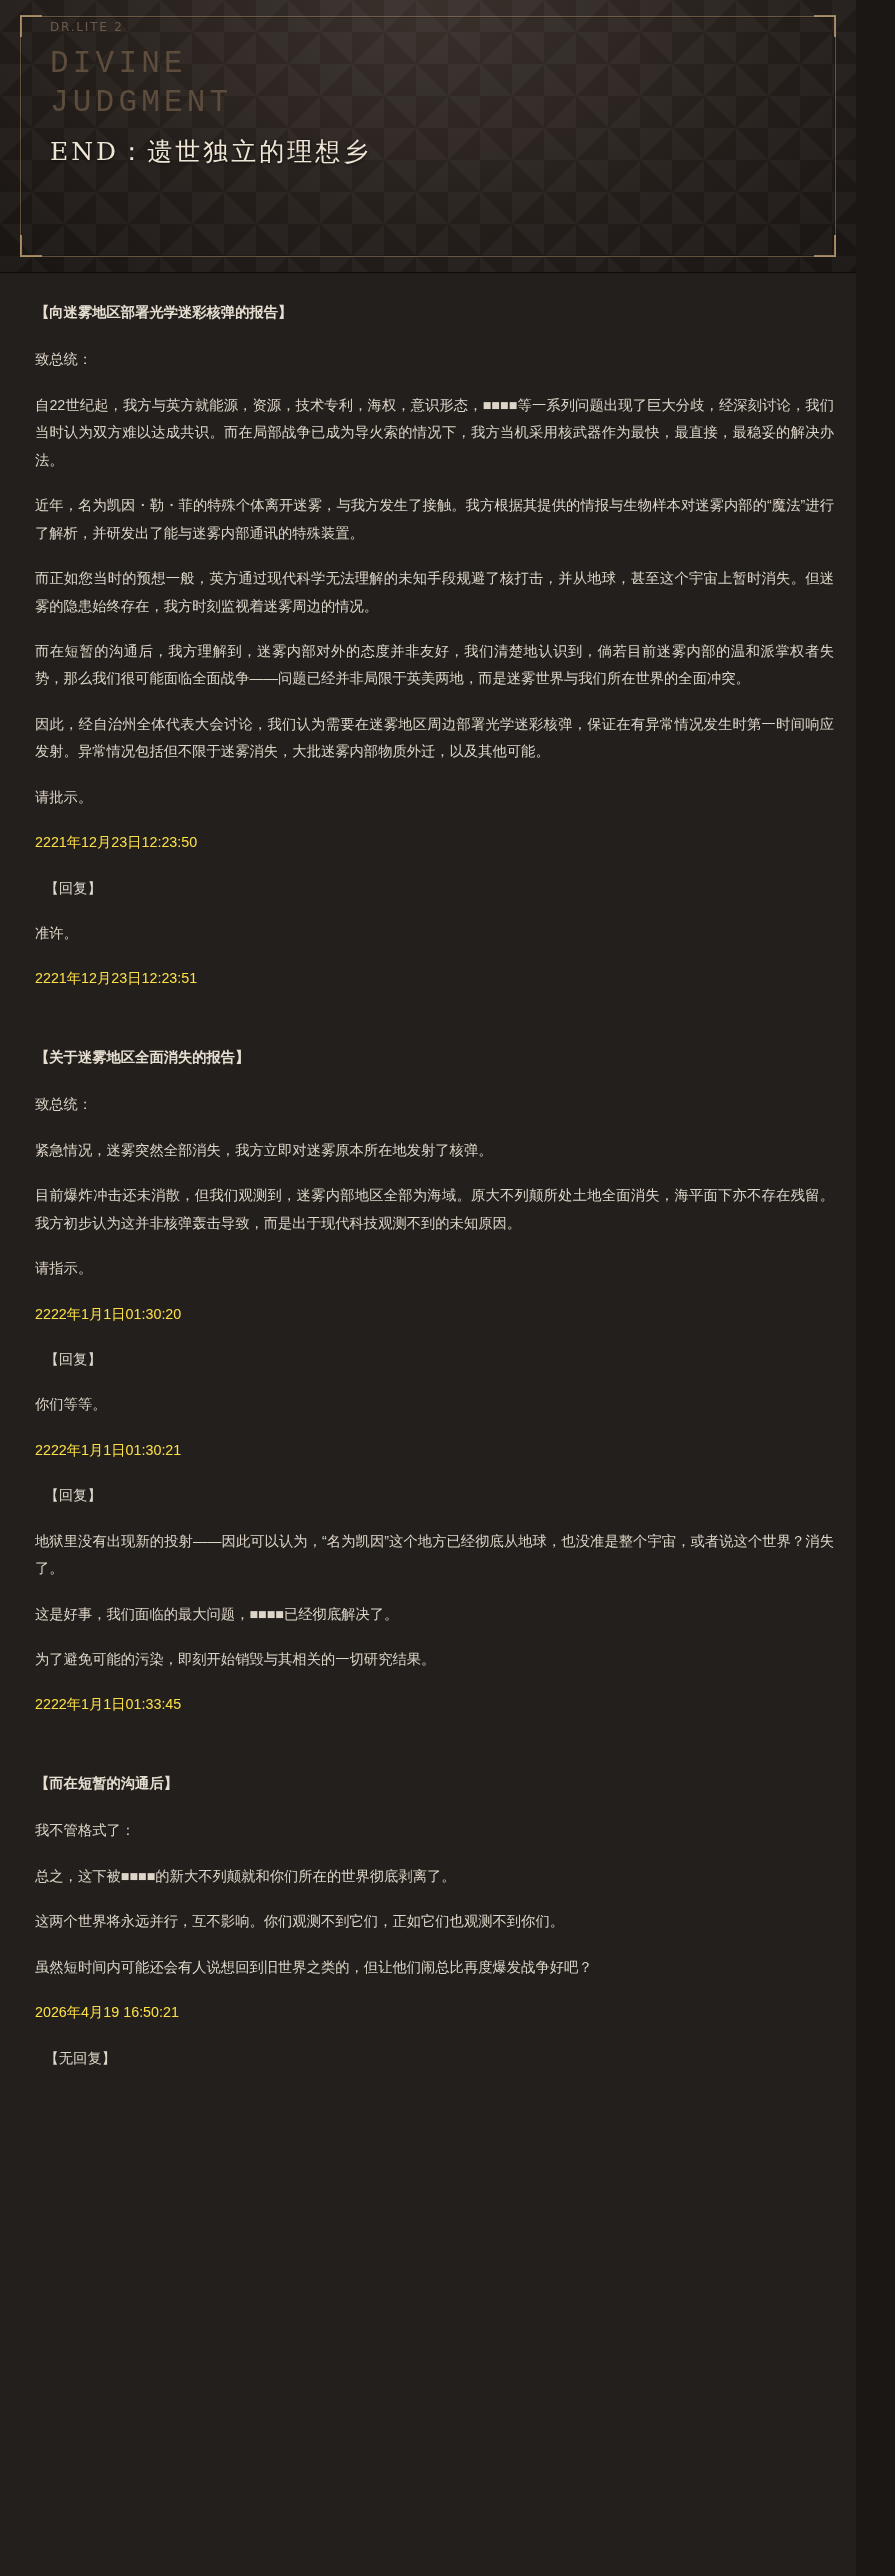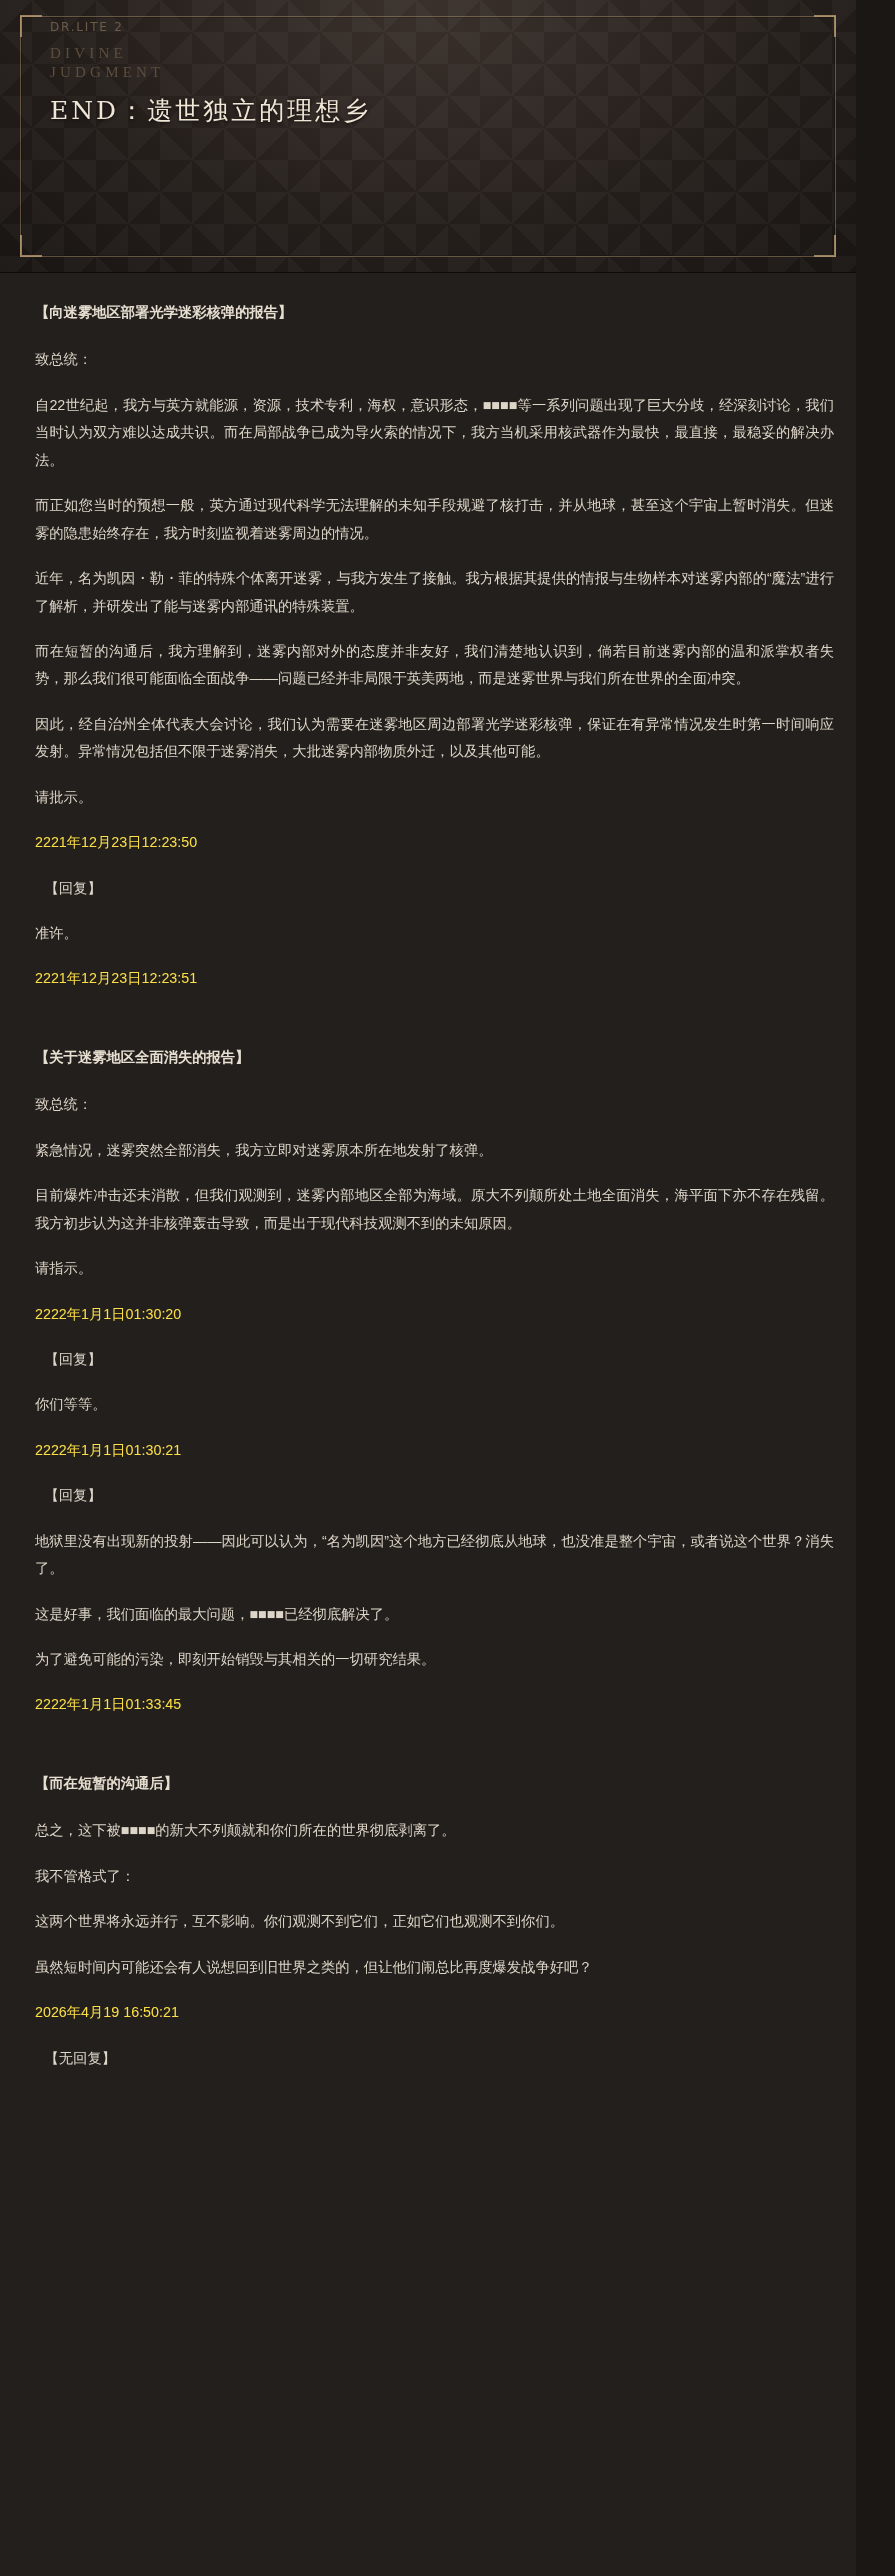--- a/index.html
+++ b/index.html
@@ -56,22 +56,22 @@
     right: 50px;
   }
   .banner-kicker {
     font-family: "DejaVu Sans", sans-serif;
     font-size: 12px;
     letter-spacing: 1.8px;
     color: #6c5b49;
     margin-bottom: 9.5px;
   }
   .banner-line {
-    font-family: Liberation Serif, serif;
-    font-size: 15px;
+    font-family: Liberation Mono, monospace;
+    font-size: 31px;
     letter-spacing: 4.2px;
     line-height: 1.28;
     color: #5d4d3d;
     font-weight: normal;
   }
   .banner-title {
     margin-top: 12px;
     font-family: "DejaVu Serif", serif;
     font-size: 25px;
     letter-spacing: 3px;
@@ -138,22 +138,22 @@
       <div class="banner-title">END：遗世独立的理想乡</div>
     </div>
   </div>
 
   <div class="content">
 
     <section class="report">
       <h2 class="sec-title">【向迷雾地区部署光学迷彩核弹的报告】</h2>
       <p class="para">致总统：</p>
       <p class="para">自22世纪起，我方与英方就能源，资源，技术专利，海权，意识形态，■■■■等一系列问题出现了巨大分歧，经深刻讨论，我们当时认为双方难以达成共识。而在局部战争已成为导火索的情况下，我方当机采用核武器作为最快，最直接，最稳妥的解决办法。</p>
+      <p class="para">近年，名为凯因・勒・菲的特殊个体离开迷雾，与我方发生了接触。我方根据其提供的情报与生物样本对迷雾内部的“魔法”进行了解析，并研发出了能与迷雾内部通讯的特殊装置。</p>
       <p class="para">而正如您当时的预想一般，英方通过现代科学无法理解的未知手段规避了核打击，并从地球，甚至这个宇宙上暂时消失。但迷雾的隐患始终存在，我方时刻监视着迷雾周边的情况。</p>
-      <p class="para">近年，名为凯因・勒・菲的特殊个体离开迷雾，与我方发生了接触。我方根据其提供的情报与生物样本对迷雾内部的“魔法”进行了解析，并研发出了能与迷雾内部通讯的特殊装置。</p>
       <p class="para">而在短暂的沟通后，我方理解到，迷雾内部对外的态度并非友好，我们清楚地认识到，倘若目前迷雾内部的温和派掌权者失势，那么我们很可能面临全面战争——问题已经并非局限于英美两地，而是迷雾世界与我们所在世界的全面冲突。</p>
       <p class="para">因此，经自治州全体代表大会讨论，我们认为需要在迷雾地区周边部署光学迷彩核弹，保证在有异常情况发生时第一时间响应发射。异常情况包括但不限于迷雾消失，大批迷雾内部物质外迁，以及其他可能。</p>
       <p class="para">请批示。</p>
       <p class="ts">2221年12月23日12:23:50</p>
       <p class="reply-tag">【回复】</p>
       <p class="para">准许。</p>
       <p class="ts">2221年12月23日12:23:51</p>
     </section>
 
     <section class="report">
@@ -168,22 +168,22 @@
       <p class="ts">2222年1月1日01:30:21</p>
       <p class="reply-tag">【回复】</p>
       <p class="para">地狱里没有出现新的投射——因此可以认为，“名为凯因”这个地方已经彻底从地球，也没准是整个宇宙，或者说这个世界？消失了。</p>
       <p class="para">这是好事，我们面临的最大问题，■■■■已经彻底解决了。</p>
       <p class="para">为了避免可能的污染，即刻开始销毁与其相关的一切研究结果。</p>
       <p class="ts">2222年1月1日01:33:45</p>
     </section>
 
     <section class="report">
       <h2 class="sec-title">【而在短暂的沟通后】</h2>
+      <p class="para">我不管格式了：</p>
       <p class="para">总之，这下被■■■■的新大不列颠就和你们所在的世界彻底剥离了。</p>
-      <p class="para">我不管格式了：</p>
       <p class="para">这两个世界将永远并行，互不影响。你们观测不到它们，正如它们也观测不到你们。</p>
       <p class="para">虽然短时间内可能还会有人说想回到旧世界之类的，但让他们闹总比再度爆发战争好吧？</p>
       <p class="ts">2026年4月19 16:50:21</p>
       <p class="reply-tag">【无回复】</p>
     </section>
 
   </div>
 </div>
 
 

